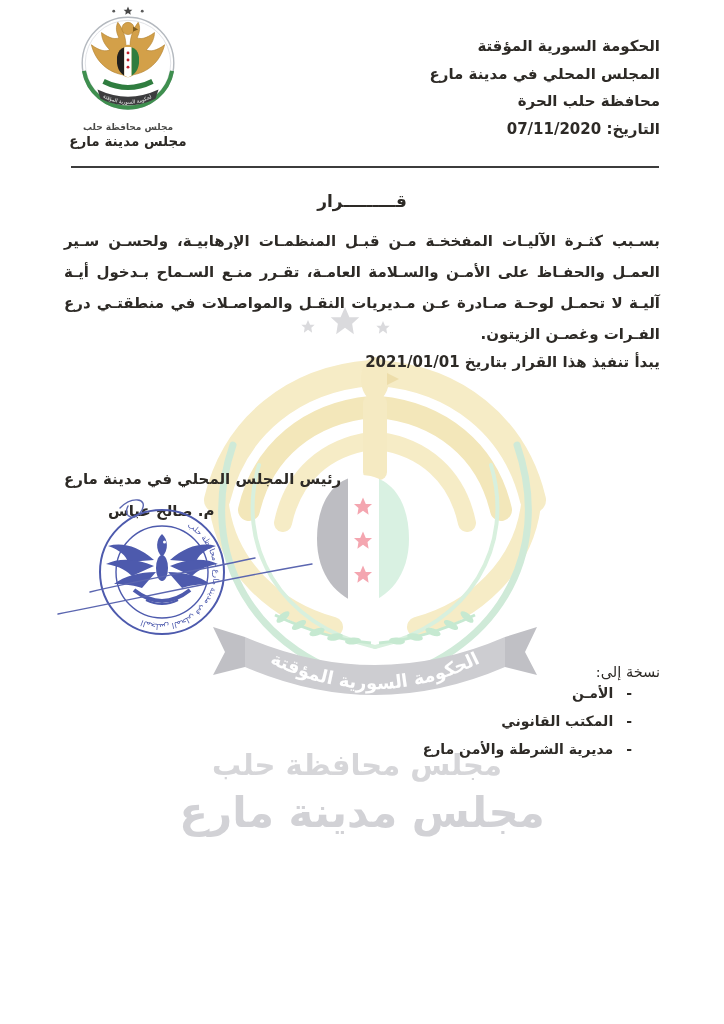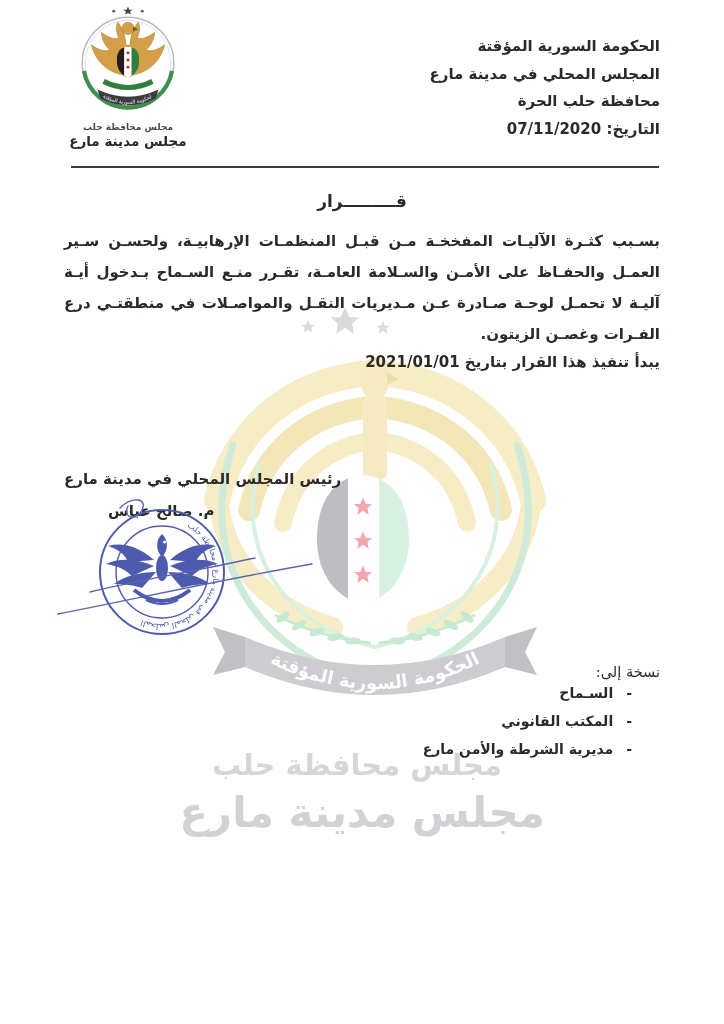--- a/index.html
+++ b/index.html
@@ -198,21 +198,21 @@
     <div class="decision-body">بسـبب كثـرة الآليـات المفخخـة مـن قبـل المنظمـات الإرهابيـة، ولحسـن سـير العمـل والحفـاظ على الأمـن والسـلامة العامـة، تقـرر منـع السـماح بـدخول أيـة آليـة لا تحمـل لوحـة صـادرة عـن مـديريات النقـل والمواصـلات في منطقتـي درع الفـرات وغصـن الزيتون.</div>
     <div class="effective-line">يبدأ تنفيذ هذا القرار بتاريخ 2021/01/01</div>
 
     <div class="sig-title">رئيس المجلس المحلي في مدينة مارع</div>
     <div class="sig-name">م. صالح عباس</div>
 
     <div class="copies-label">نسخة إلى:</div>
     <div class="copies-list">
       <div class="copy-item">
         <span class="dash">-</span>
-        <span>السـماح</span>
+        <span>الأمـن</span>
       </div>
       <div class="copy-item">
         <span class="dash">-</span>
         <span>المكتب القانوني</span>
       </div>
       <div class="copy-item">
         <span class="dash">-</span>
         <span>مديرية الشرطة والأمن مارع</span>
       </div>
     </div>

